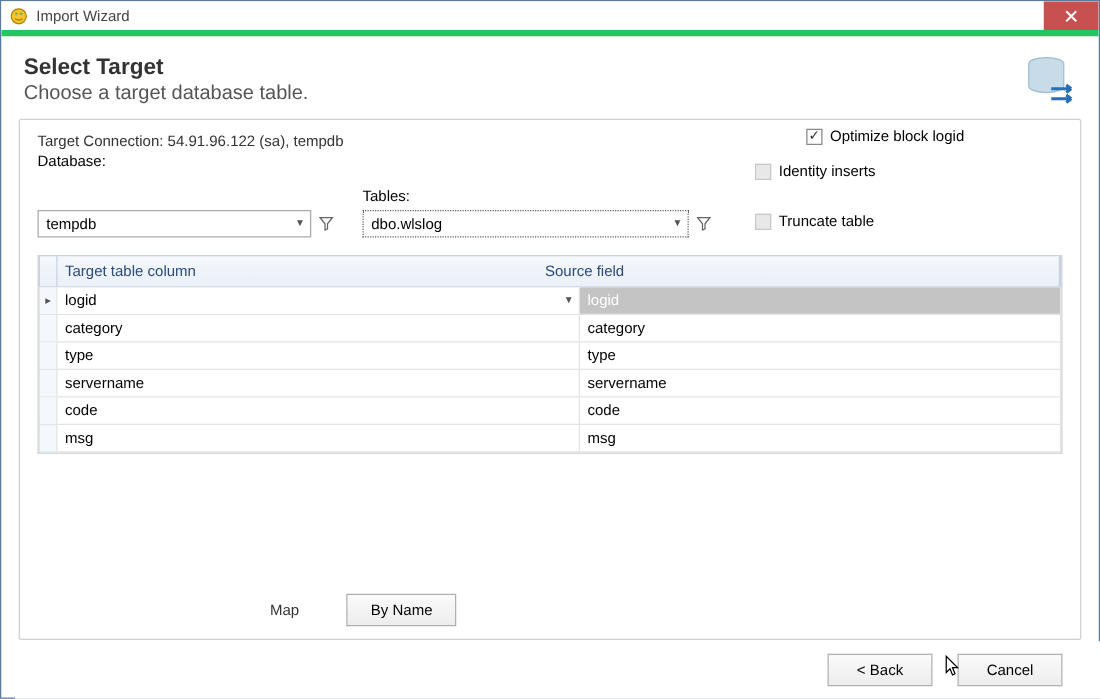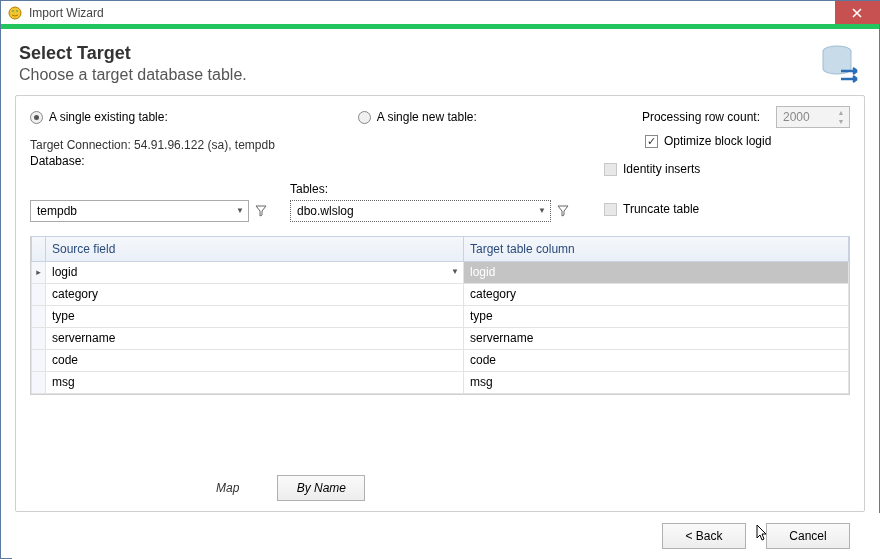--- a/index.html
+++ b/index.html
@@ -49,21 +49,21 @@
 .grid-head .gh1 { flex: 0 0 418px; border-right: 1px solid #c8d2e0; }
 .grid-head .gh2 { flex: 1; }
 .grid-body .gr { display: flex; border-left: 1px solid #e3e3e3; border-right: 1px solid #e3e3e3; border-bottom: 1px solid #e3e3e3; height: 22px; align-items: stretch; }
 .gr .gc0 { width: 14px; border-right: 1px solid #e3e3e3; background: #f4f7fb; font-size: 9px; text-align: center; line-height: 20px; color: #555; }
 .gr .gc1 { flex: 0 0 418px; border-right: 1px solid #e3e3e3; padding: 3px 6px; position: relative; }
 .gr .gc2 { flex: 1; padding: 3px 6px; }
 .gr.sel .gc1 { background: #fff; }
 .gr.sel .gc1 .dd2 { position: absolute; right: 4px; top: 5px; font-size: 8px; color: #555; }
 .gr.sel .gc2 { background: #c4c4c4; color: #fff; }
 .gr.sel .gc0::before { content: "▸"; }
-.map-row { position: absolute; left: 0; right: 0; bottom: 10px; display: flex; align-items: center; justify-content: flex-start; padding-left: 200px; font-style: italic; }
+.map-row { position: absolute; left: 0; right: 0; bottom: 10px; display: flex; align-items: center; justify-content: flex-start; padding-left: 200px; }
 .map-row .map-lbl { margin-right: 38px; color: #333; }
 .btn { min-width: 88px; height: 26px; border: 1px solid #b0b0b0; background: linear-gradient(#fafafa,#ededed); padding: 0 12px; cursor: default; display: inline-flex; align-items: center; justify-content: center; margin-right: 10px; }
 .footer { position: absolute; left: 12px; right: 0; bottom: 0; height: 46px; display: flex; align-items: center; justify-content: flex-end; padding-right: 20px; background: #fff; }
 .footer .btn { min-width: 84px; }
 .cursor { position: absolute; right: 110px; bottom: 14px; font-size: 14px; pointer-events: none; }
 </style>
 </head>
 <body>
 
 <div class="titlebar">
@@ -92,40 +92,20 @@
     <svg viewBox="0 0 44 44">
         <ellipse cx="20" cy="10" rx="14" ry="5" fill="#c7dbe8" stroke="#9fbdd2"></ellipse>
         <path d="M6 10 v18 a14 5 0 0 0 28 0 v-18" fill="#c7dbe8" stroke="#9fbdd2"></path>
         <path d="M24 30 h16 M40 30 l-4 -3 M40 30 l-4 3" stroke="#2a6fb5" stroke-width="2.3" fill="none"></path>
         <path d="M24 38 h16 M40 38 l-4 -3 M40 38 l-4 3" stroke="#2a6fb5" stroke-width="2.3" fill="none"></path>
       </svg>
   </div>
 </div>
 
 <div class="panel">
-  <div class="row1">
-    <div class="radio-grp">
-      <span class="radio sel"></span>
-      <span>A single existing table:</span>
-    </div>
-    <div class="radio-grp2">
-      <span class="radio"></span>
-      <span>A single new table:</span>
-    </div>
-    <div class="right-opts">
-      <span class="rowcount-lbl">Processing row count:</span>
-      <div class="spin">
-        <span>2000</span>
-        <div class="arrows">
-            <span>▲</span>
-            <span>▼</span>
-          </div>
-      </div>
-    </div>
-  </div>
 
   <div class="conn-row">Target Connection: 54.91.96.122 (sa), tempdb</div>
 
   <div class="opt-check-row">
     <span class="check checked"></span>
     <span>Optimize block logid</span>
   </div>
 
   <div class="row3">
     <div class="field-group db">
@@ -160,22 +140,22 @@
       <div class="ck-row">
         <span class="check flat"></span>
         <span>Truncate table</span>
       </div>
     </div>
   </div>
 
   <div class="grid">
     <div class="grid-head">
       <div class="gh gh0"></div>
+      <div class="gh gh2">Target table column</div>
       <div class="gh gh1">Source field</div>
-      <div class="gh gh2">Target table column</div>
     </div>
     <div class="grid-body" id="grid-body">
         <div class="gr sel">
           <div class="gc0"></div>
           <div class="gc1">logid<span class="dd2">▼</span></div>
           <div class="gc2">logid</div>
         </div>
         <div class="gr">
           <div class="gc0"></div>
           <div class="gc1">category</div>

